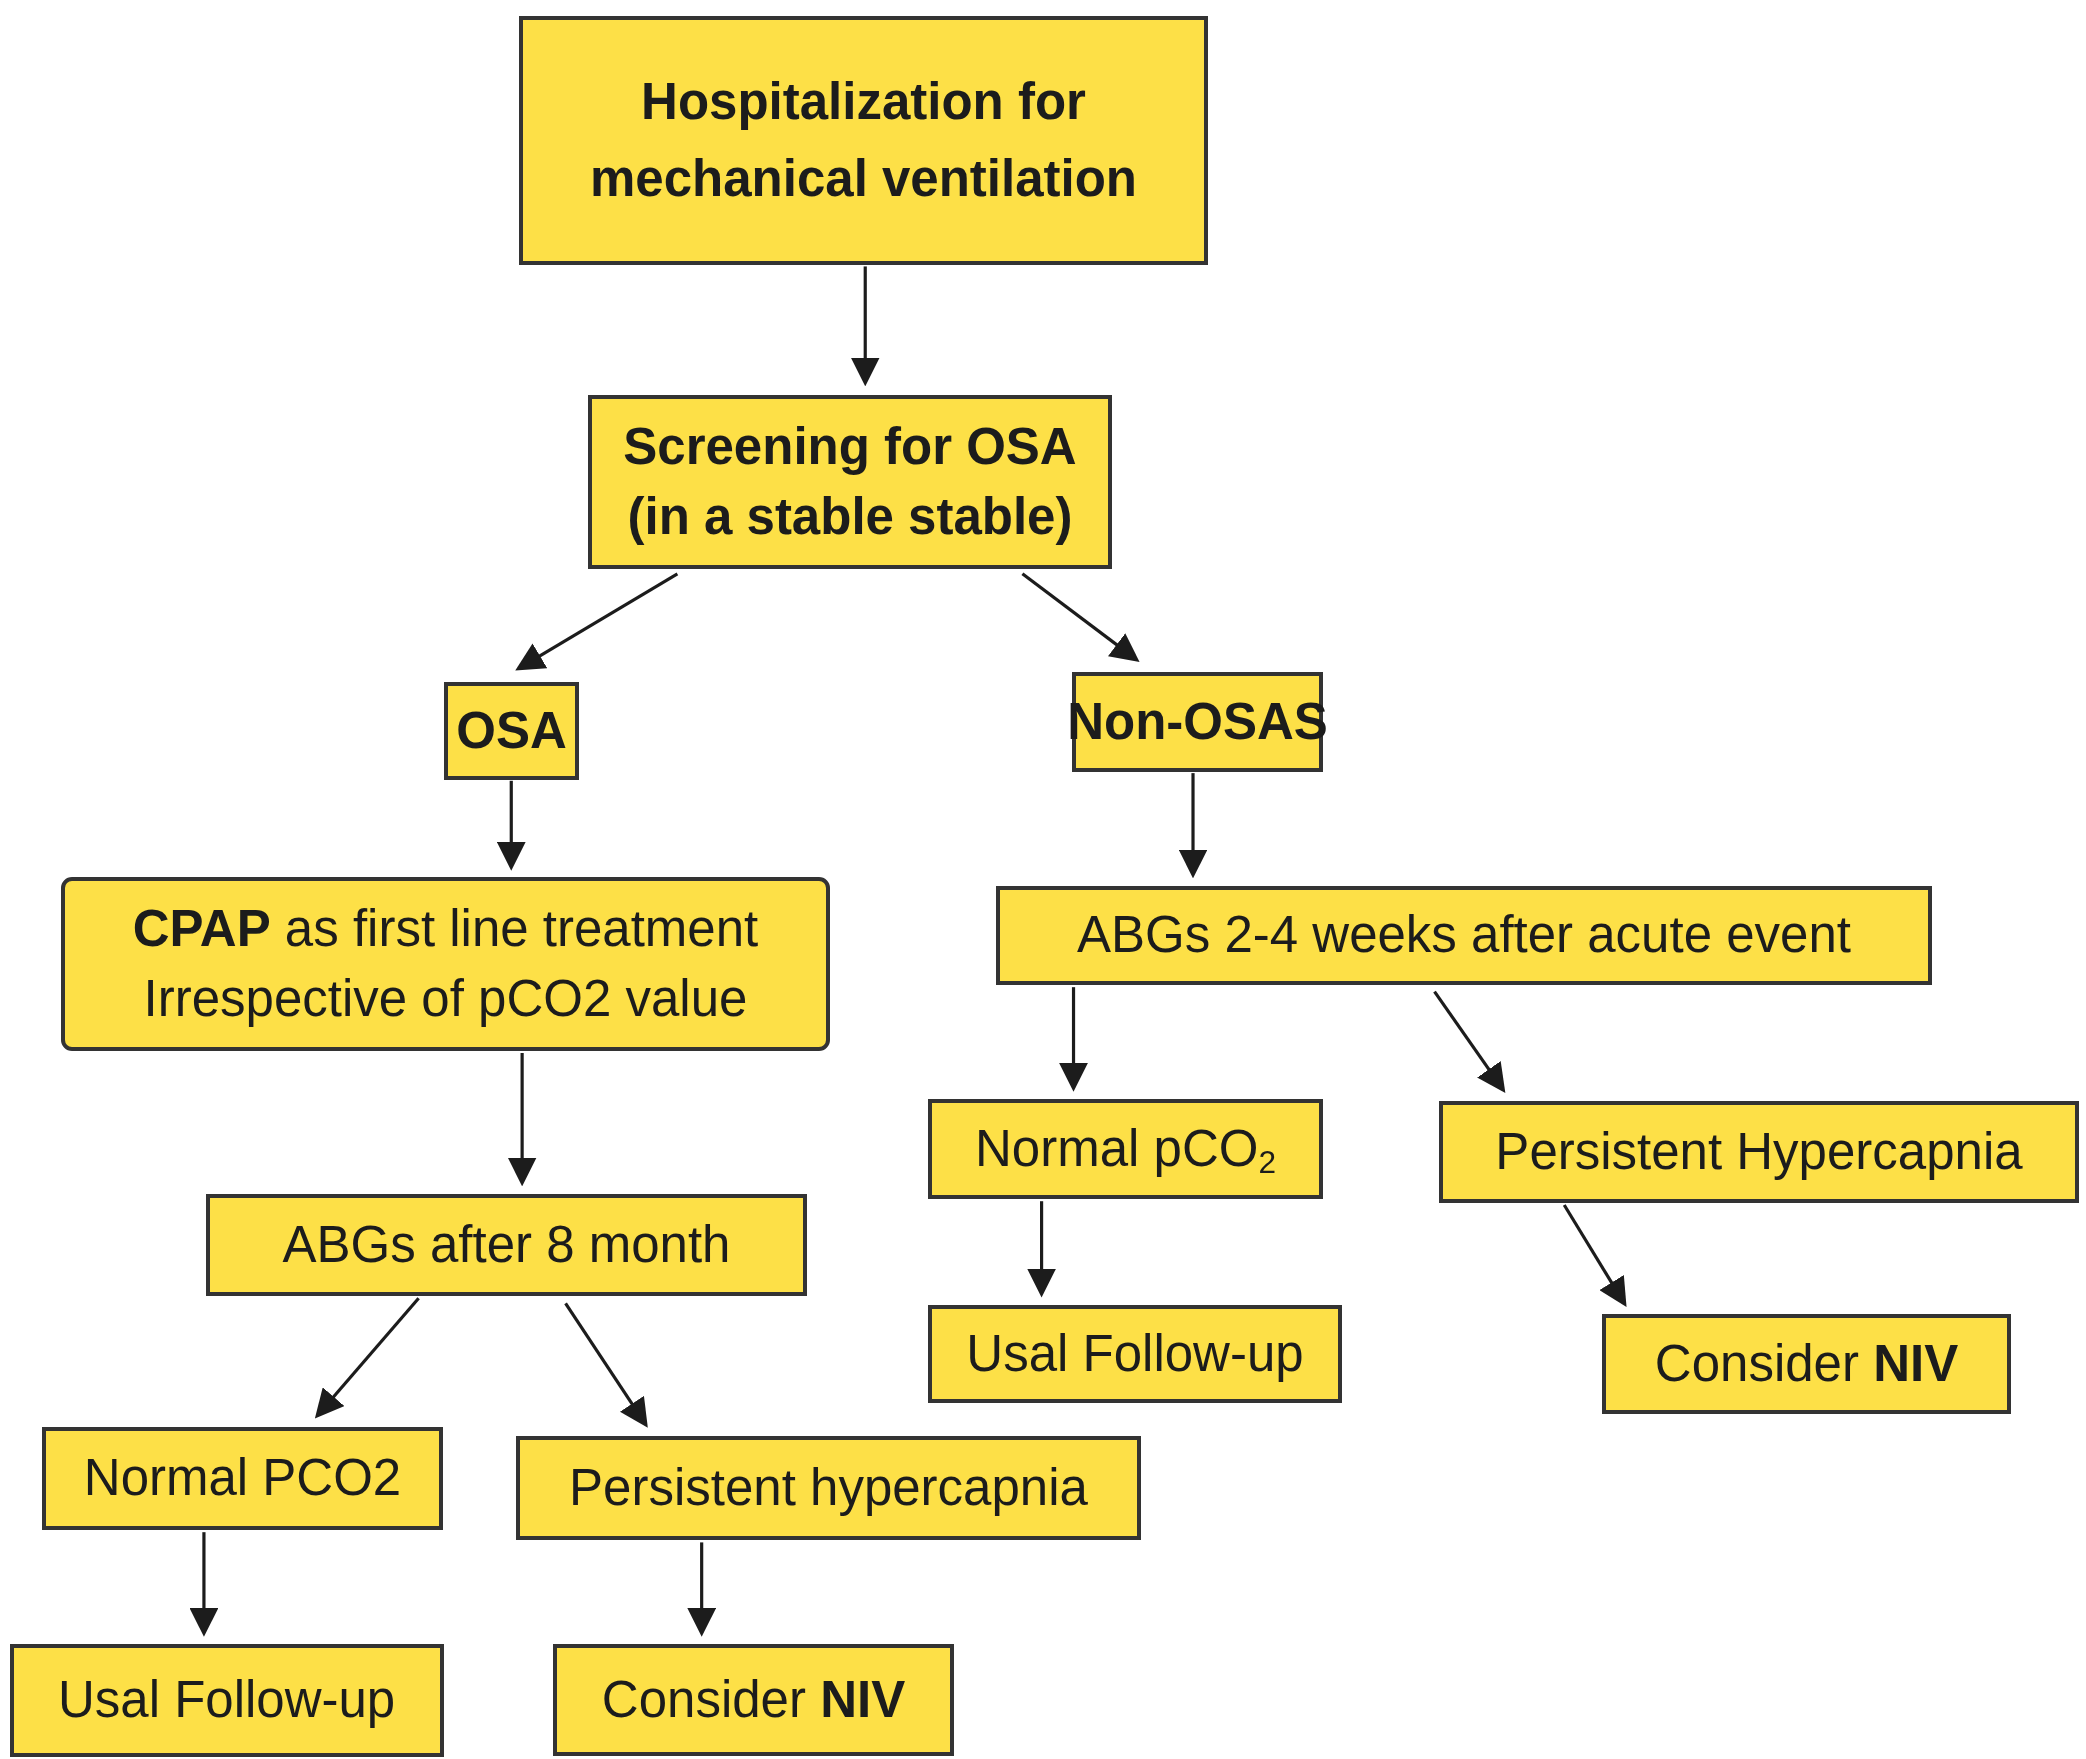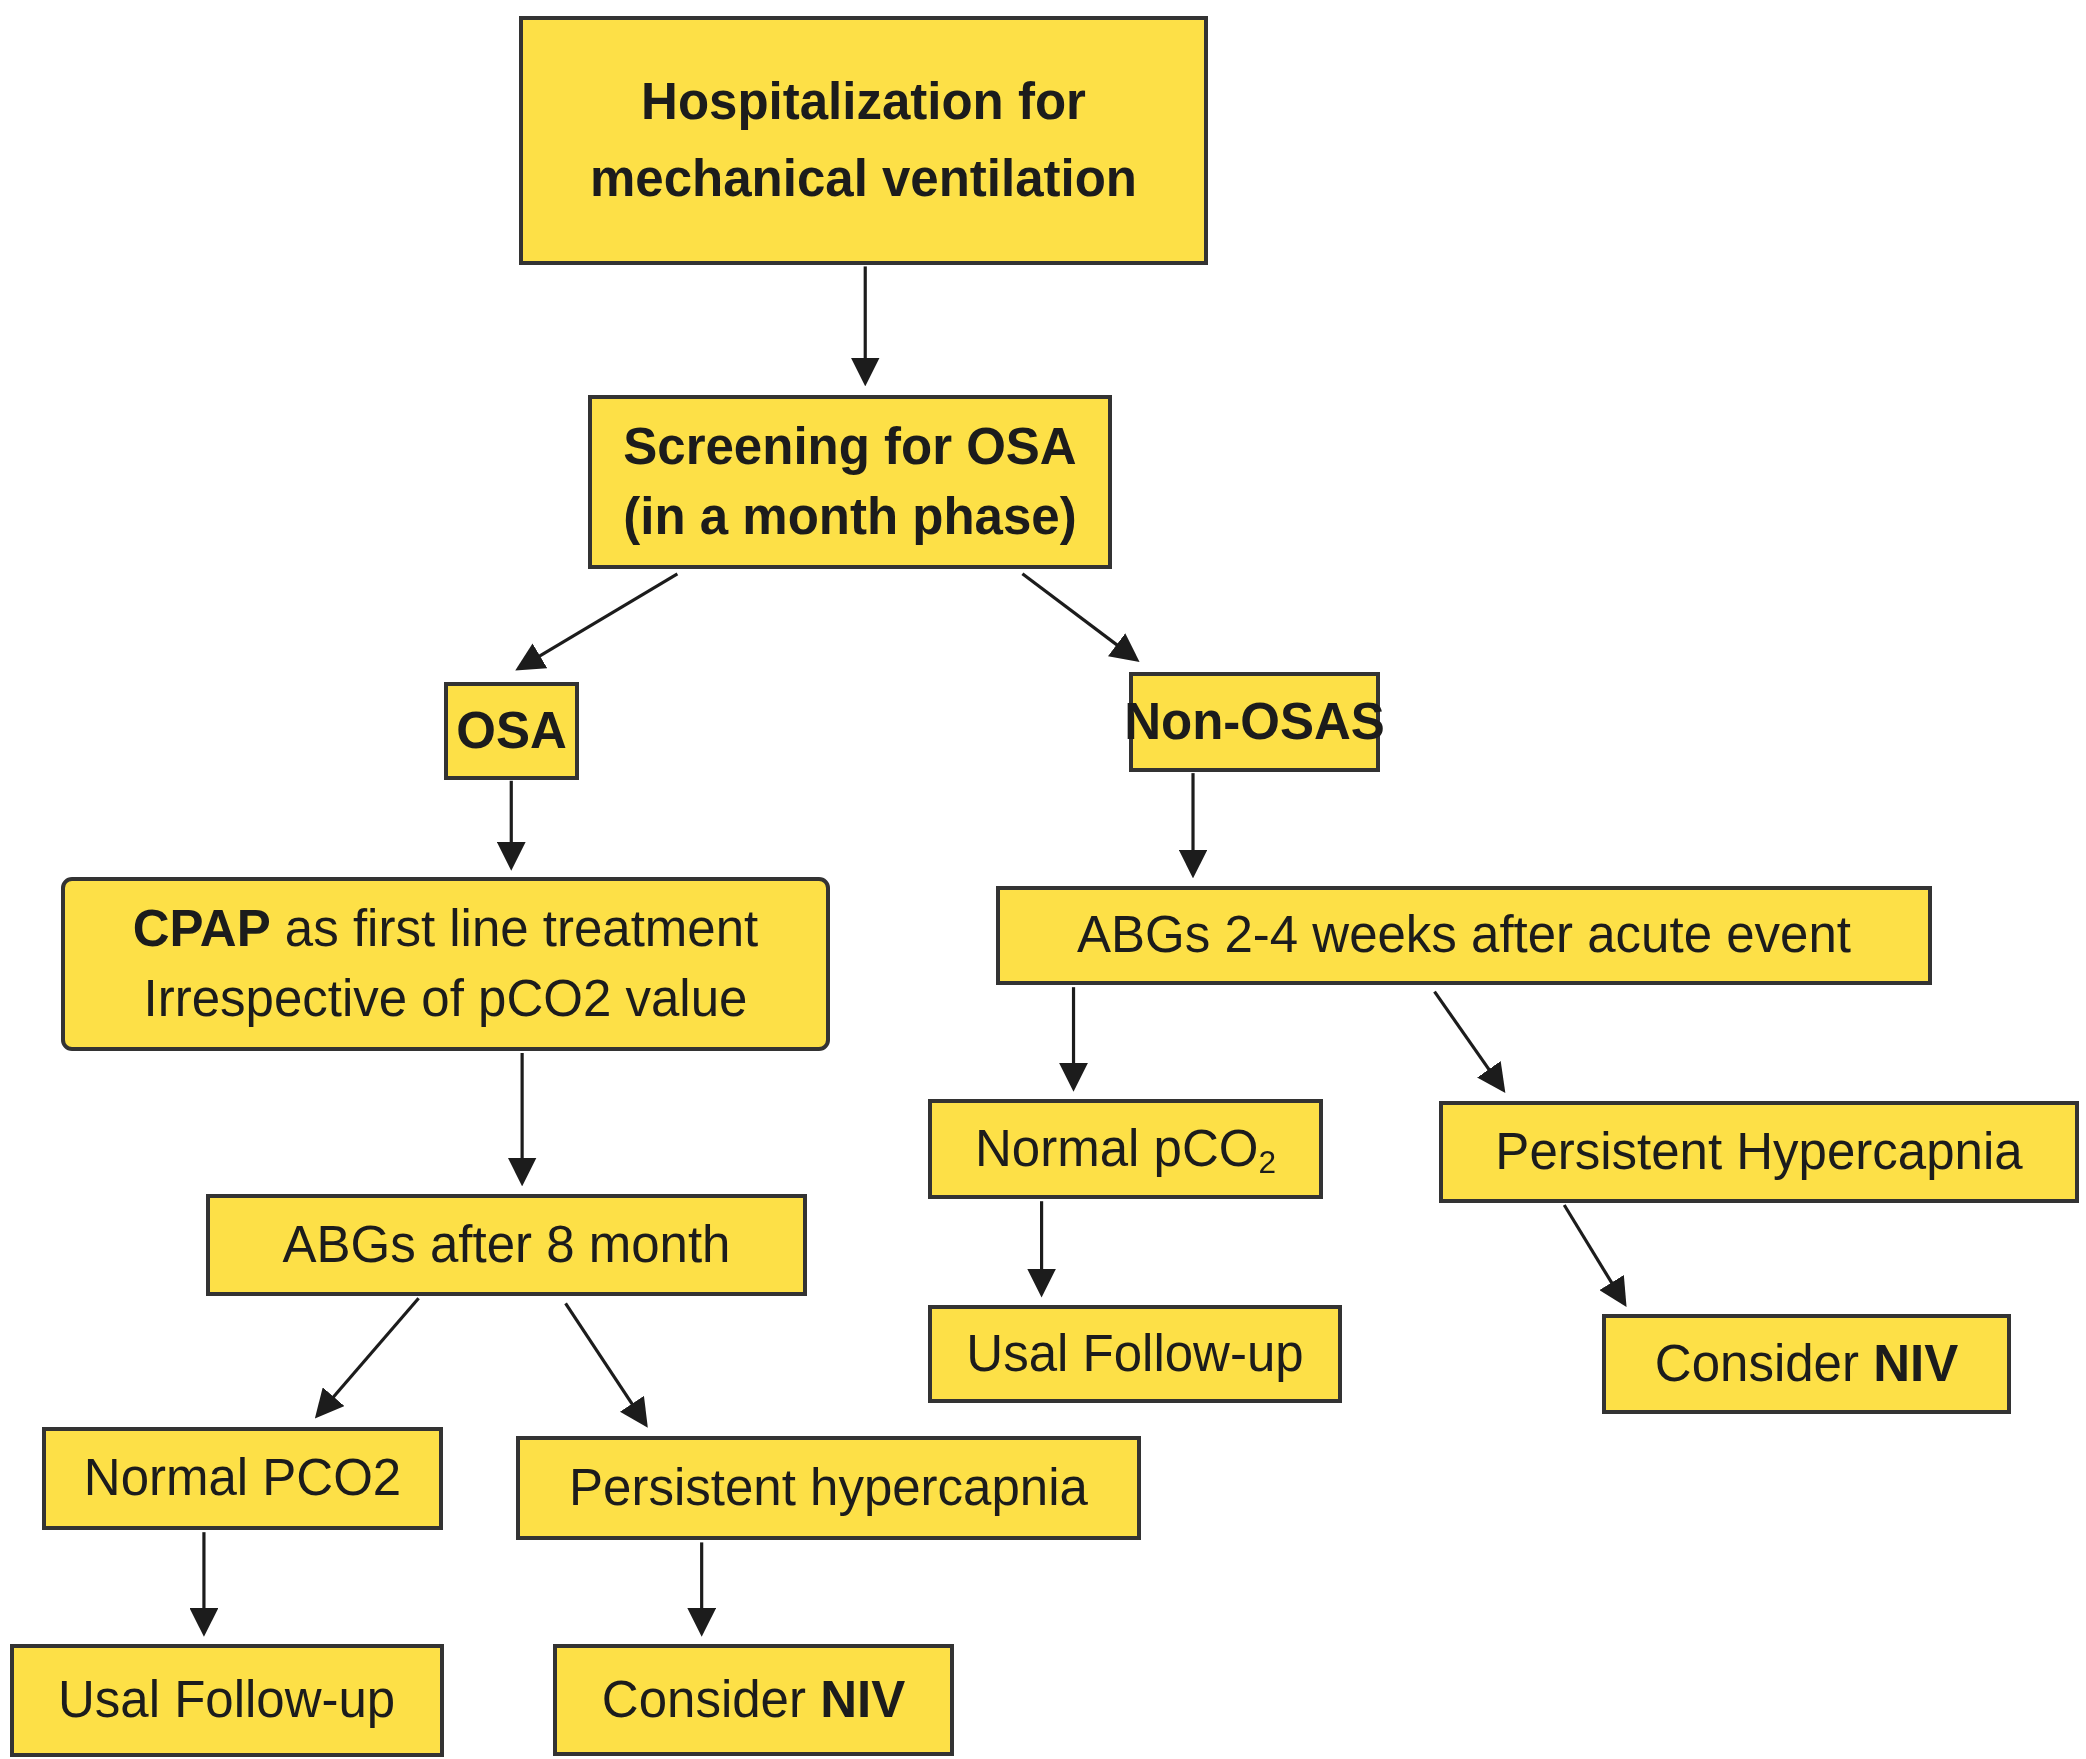--- a/index.html
+++ b/index.html
@@ -43,21 +43,21 @@
     vertical-align: baseline;
     position: relative;
     top: 0.22em;
   }
   .bold-node { font-weight: bold; }
 
   
   #n-hosp      { left: 519px;  top: 16px;   width: 689px; height: 249px; line-height: 1.5; }
   #n-screen    { left: 588px;  top: 395px;  width: 524px;  height: 174px; font-weight: bold; }
   #n-osa       { left: 444px;  top: 682px; width: 135px;  height: 98px; }
-  #n-nonosas   { left: 1129px; top: 672px; width: 251px;  height: 100px; }
+  #n-nonosas   { left: 1072px; top: 672px; width: 251px;  height: 100px; }
   #n-cpap      { left: 61px;   top: 877px; width: 769px; height: 174px; border-radius: 11px; }
   #n-abg24     { left: 996px; top: 886px; width: 936px; height: 99px; }
   #n-abg1m     { left: 206px;  top: 1194px; width: 601px;  height: 102px; }
   #n-npco2r    { left: 928px; top: 1099px; width: 395px;  height: 100px; }
   #n-pershr    { left: 1439px; top: 1101px; width: 640px; height: 102px; }
   #n-usalr     { left: 928px; top: 1305px; width: 414px;  height: 98px; }
   #n-considr   { left: 1602px; top: 1314px; width: 409px;  height: 100px; }
   #n-npco2l    { left: 42px;   top: 1427px; width: 401px;  height: 103px; }
   #n-pershl    { left: 516px;  top: 1436px; width: 625px;  height: 104px; }
   #n-usall     { left: 9.6px;   top: 1644px; width: 434px;  height: 113px; }
@@ -92,21 +92,21 @@
     </g>
   </svg>
 
   <div class="node bold-node" id="n-hosp">
     <span>Hospitalization for</span>
     <span>mechanical ventilation</span>
   </div>
 
   <div class="node" id="n-screen">
     <span>Screening for OSA</span>
-    <span>(in a month phase)</span>
+    <span>(in a stable stable)</span>
   </div>
 
   <div class="node bold-node" id="n-osa">
     <span>OSA</span>
   </div>
 
   <div class="node bold-node" id="n-nonosas">
     <span>Non-OSAS</span>
   </div>
 

